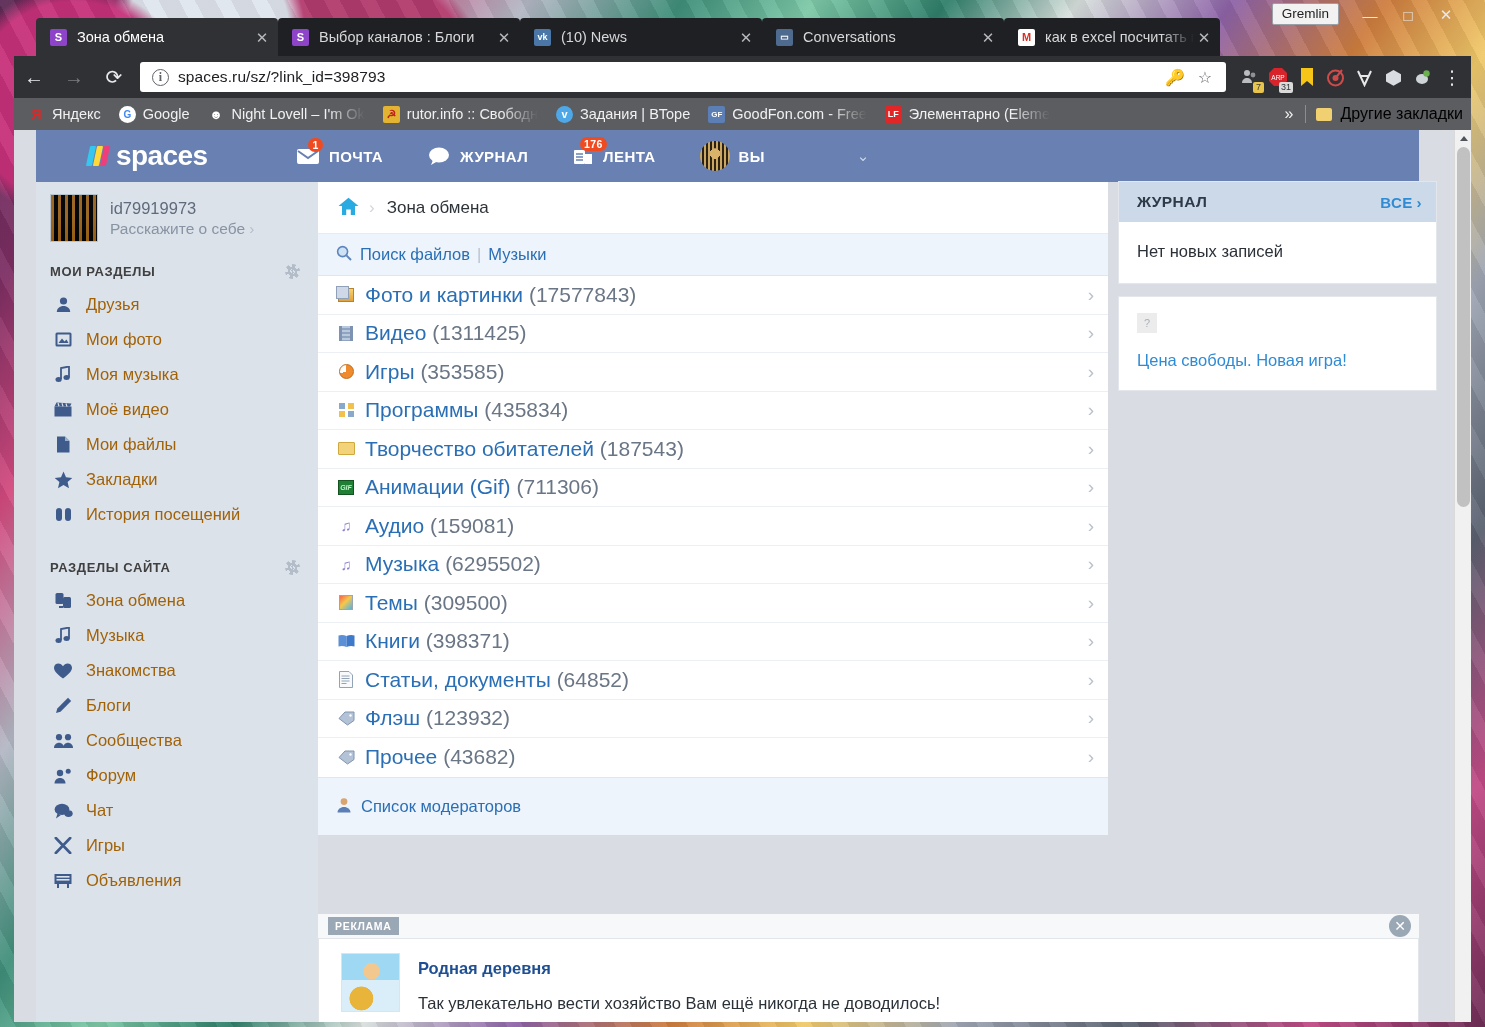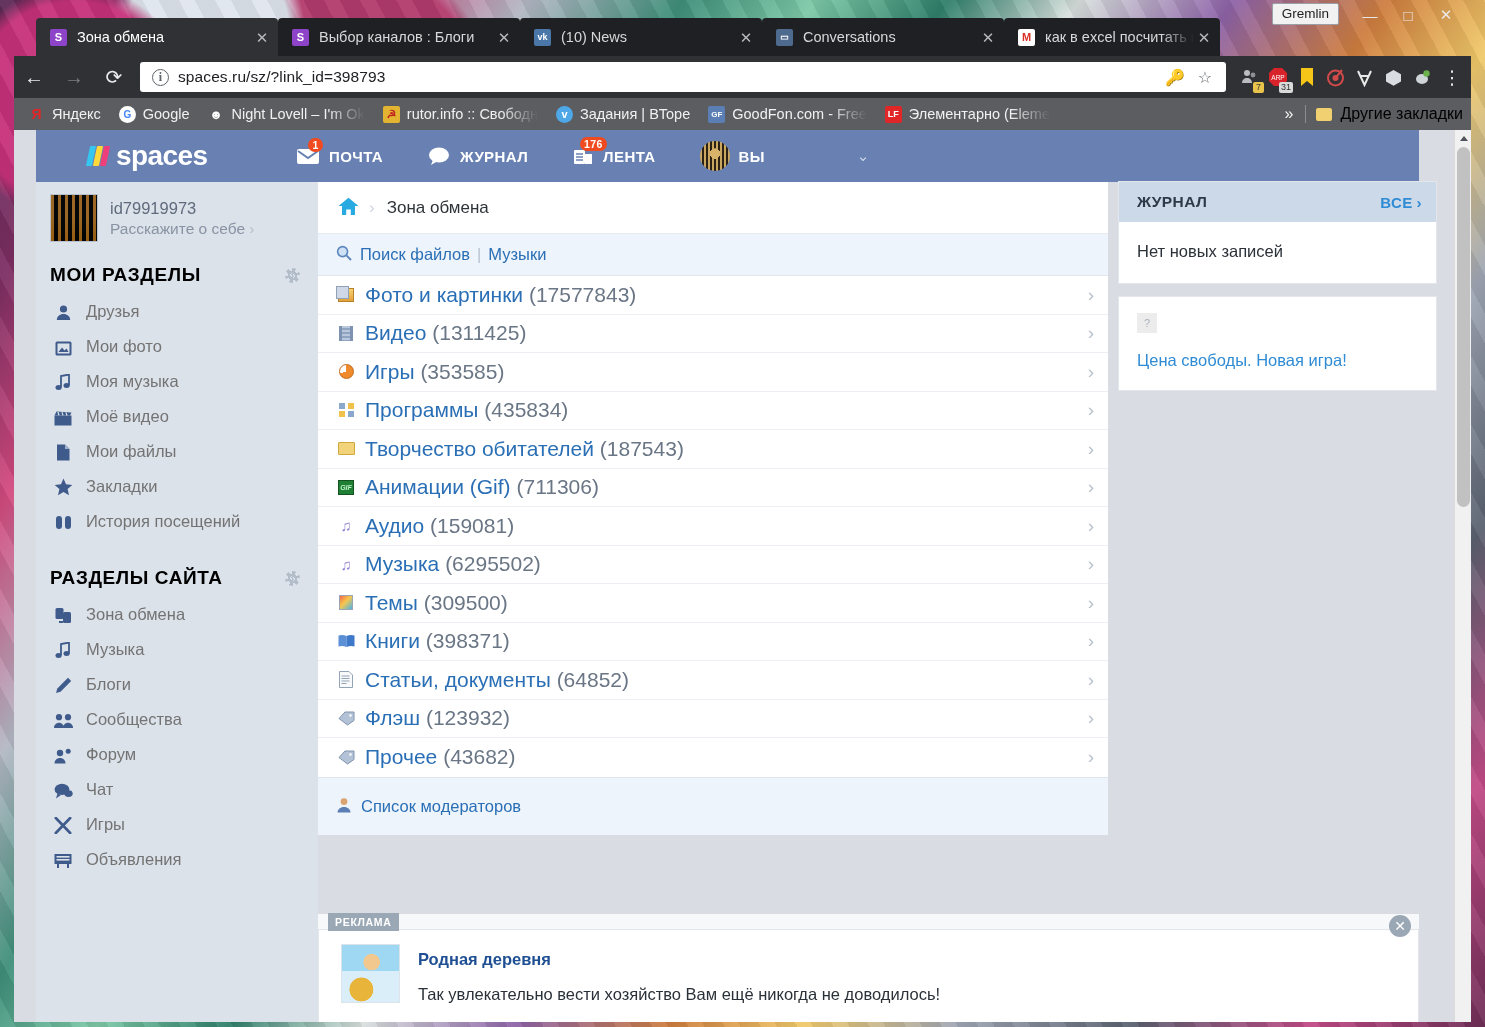--- a/index.html
+++ b/index.html
@@ -250,37 +250,37 @@
   .profile .pname { color: #5f6b7c; font-size: 16.5px; }
   .profile .psub { color: #8893a3; font-size: 15.5px; }
   .profile .psub .ar { color:#b4bdc9; }
 
   .sectitle {
     display: flex; align-items: center; justify-content: space-between;
     padding: 8px 18px 8px 14px;
     color: #7d8header; 
   }
   .sectitle .st {
-    color: #000000; font-size: 19px; font-weight: bold; letter-spacing: .6px;
+    color: #404040; font-size: 13px; font-weight: bold; letter-spacing: .6px;
   }
   .gear {
     width: 15px; height: 15px; opacity: .55;
     background:
       radial-gradient(circle at 50% 50%, transparent 0 24%, #93a0b1 25% 44%, transparent 45%),
       conic-gradient(#93a0b1 0 8%, transparent 8% 17%, #93a0b1 17% 25%, transparent 25% 33%,
                      #93a0b1 33% 42%, transparent 42% 50%, #93a0b1 50% 58%, transparent 58% 67%,
                      #93a0b1 67% 75%, transparent 75% 83%, #93a0b1 83% 92%, transparent 92%);
     border-radius: 50%;
   }
 
   .snav { list-style: none; }
   .snav li {
-    display: flex; align-items: flex-end;
+    display: flex; align-items: center;
     padding: 8px 14px 8px 14px;
-    color: #737373; font-size: 16.5px;
+    color: #a16207; font-size: 16.5px;
   }
   .snav li .sico {
     width: 26px; flex: 0 0 26px; margin-right: 10px;
     display: flex; align-items: center; justify-content: center;
     color: #3f5b8b; font-size: 17px; line-height: 1;
   }
   .spacer { height: 20px; }
 
   
   .middle {
@@ -326,21 +326,21 @@
     border-top: 1px solid #dfe6ee;
   }
   .modrow .micon { margin-right: 9px; font-size: 15px; }
   .modrow a { color: #2a6fb5; font-size: 16.5px; text-decoration: none; }
 
   
   .adwrap {
     position: absolute; left: 282px; top: 732px; width: 1101px;
   }
   .adhead {
-    position: relative; height: 16px;
+    position: relative; height: 25px;
     border-bottom: 1px solid #e2e6ea; background: #f7f8fa;
     display: flex; align-items: center;
   }
   .adlabel {
     background: #9aa7b5; color: #fff; font-size: 10.5px; font-weight: bold;
     letter-spacing: .7px; padding: 3px 7px 3px; margin-left: 10px;
   }
   .adclose {
     position: absolute; right: 8px; top: 1px;
     width: 22px; height: 22px; border-radius: 50%;
@@ -696,20 +696,28 @@
                   <svg width="16" height="17" viewBox="0 0 16 17">
                     <path d="M6 13V2l8-1.5v11" stroke="#3f5b8b" stroke-width="1.8" fill="none"></path>
                     <ellipse cx="3.6" cy="13.6" rx="3.1" ry="2.5" fill="#3f5b8b"></ellipse>
                     <ellipse cx="11.6" cy="11.6" rx="3.1" ry="2.5" fill="#3f5b8b"></ellipse>
                   </svg>
                 </span>
               <span>Музыка</span>
             </li>
             <li>
               <span class="sico">
+                  <svg width="18" height="16" viewBox="0 0 18 16">
+                    <path d="M9 15.5 C2 10.5 0 7.5 0 4.8 C0 2 2.2 0.5 4.4 0.5 C6.3 0.5 8 1.8 9 3.3 C10 1.8 11.7 0.5 13.6 0.5 C15.8 0.5 18 2 18 4.8 C18 7.5 16 10.5 9 15.5Z" fill="#3f5b8b"></path>
+                  </svg>
+                </span>
+              <span>Знакомства</span>
+            </li>
+            <li>
+              <span class="sico">
                   <svg width="17" height="17" viewBox="0 0 17 17">
                     <path d="M13 0.8 L16.2 4 L5.5 14.7 L1 16 L2.3 11.5 Z" fill="#3f5b8b"></path>
                   </svg>
                 </span>
               <span>Блоги</span>
             </li>
             <li>
               <span class="sico">
                   <svg width="19" height="16" viewBox="0 0 19 16">
                     <circle cx="5" cy="4.2" r="3.1" fill="#3f5b8b"></circle>

